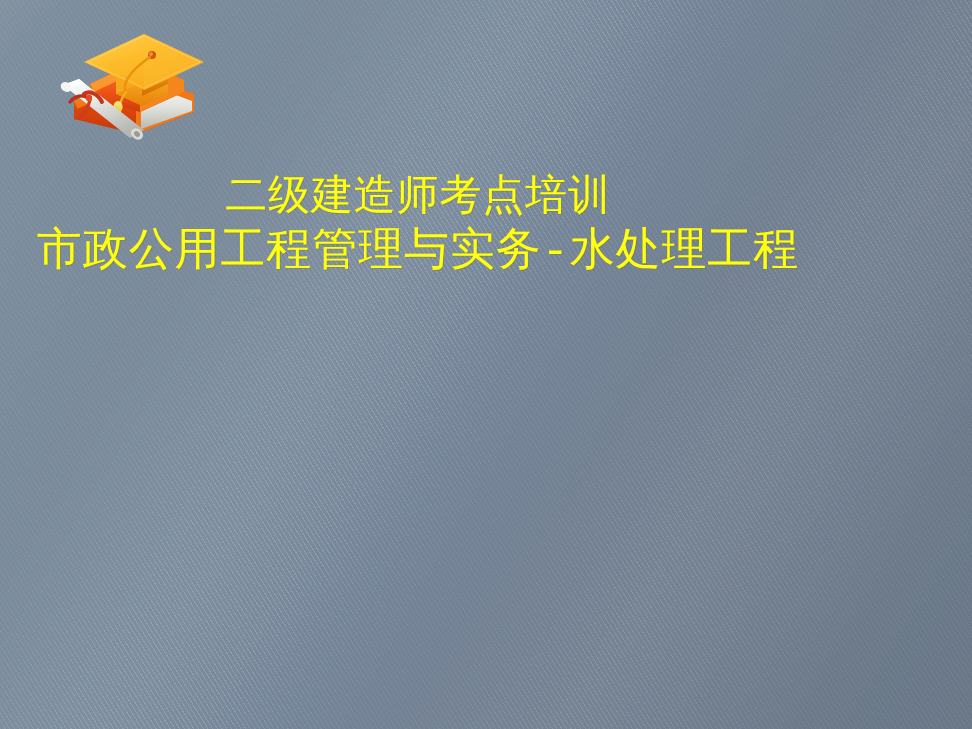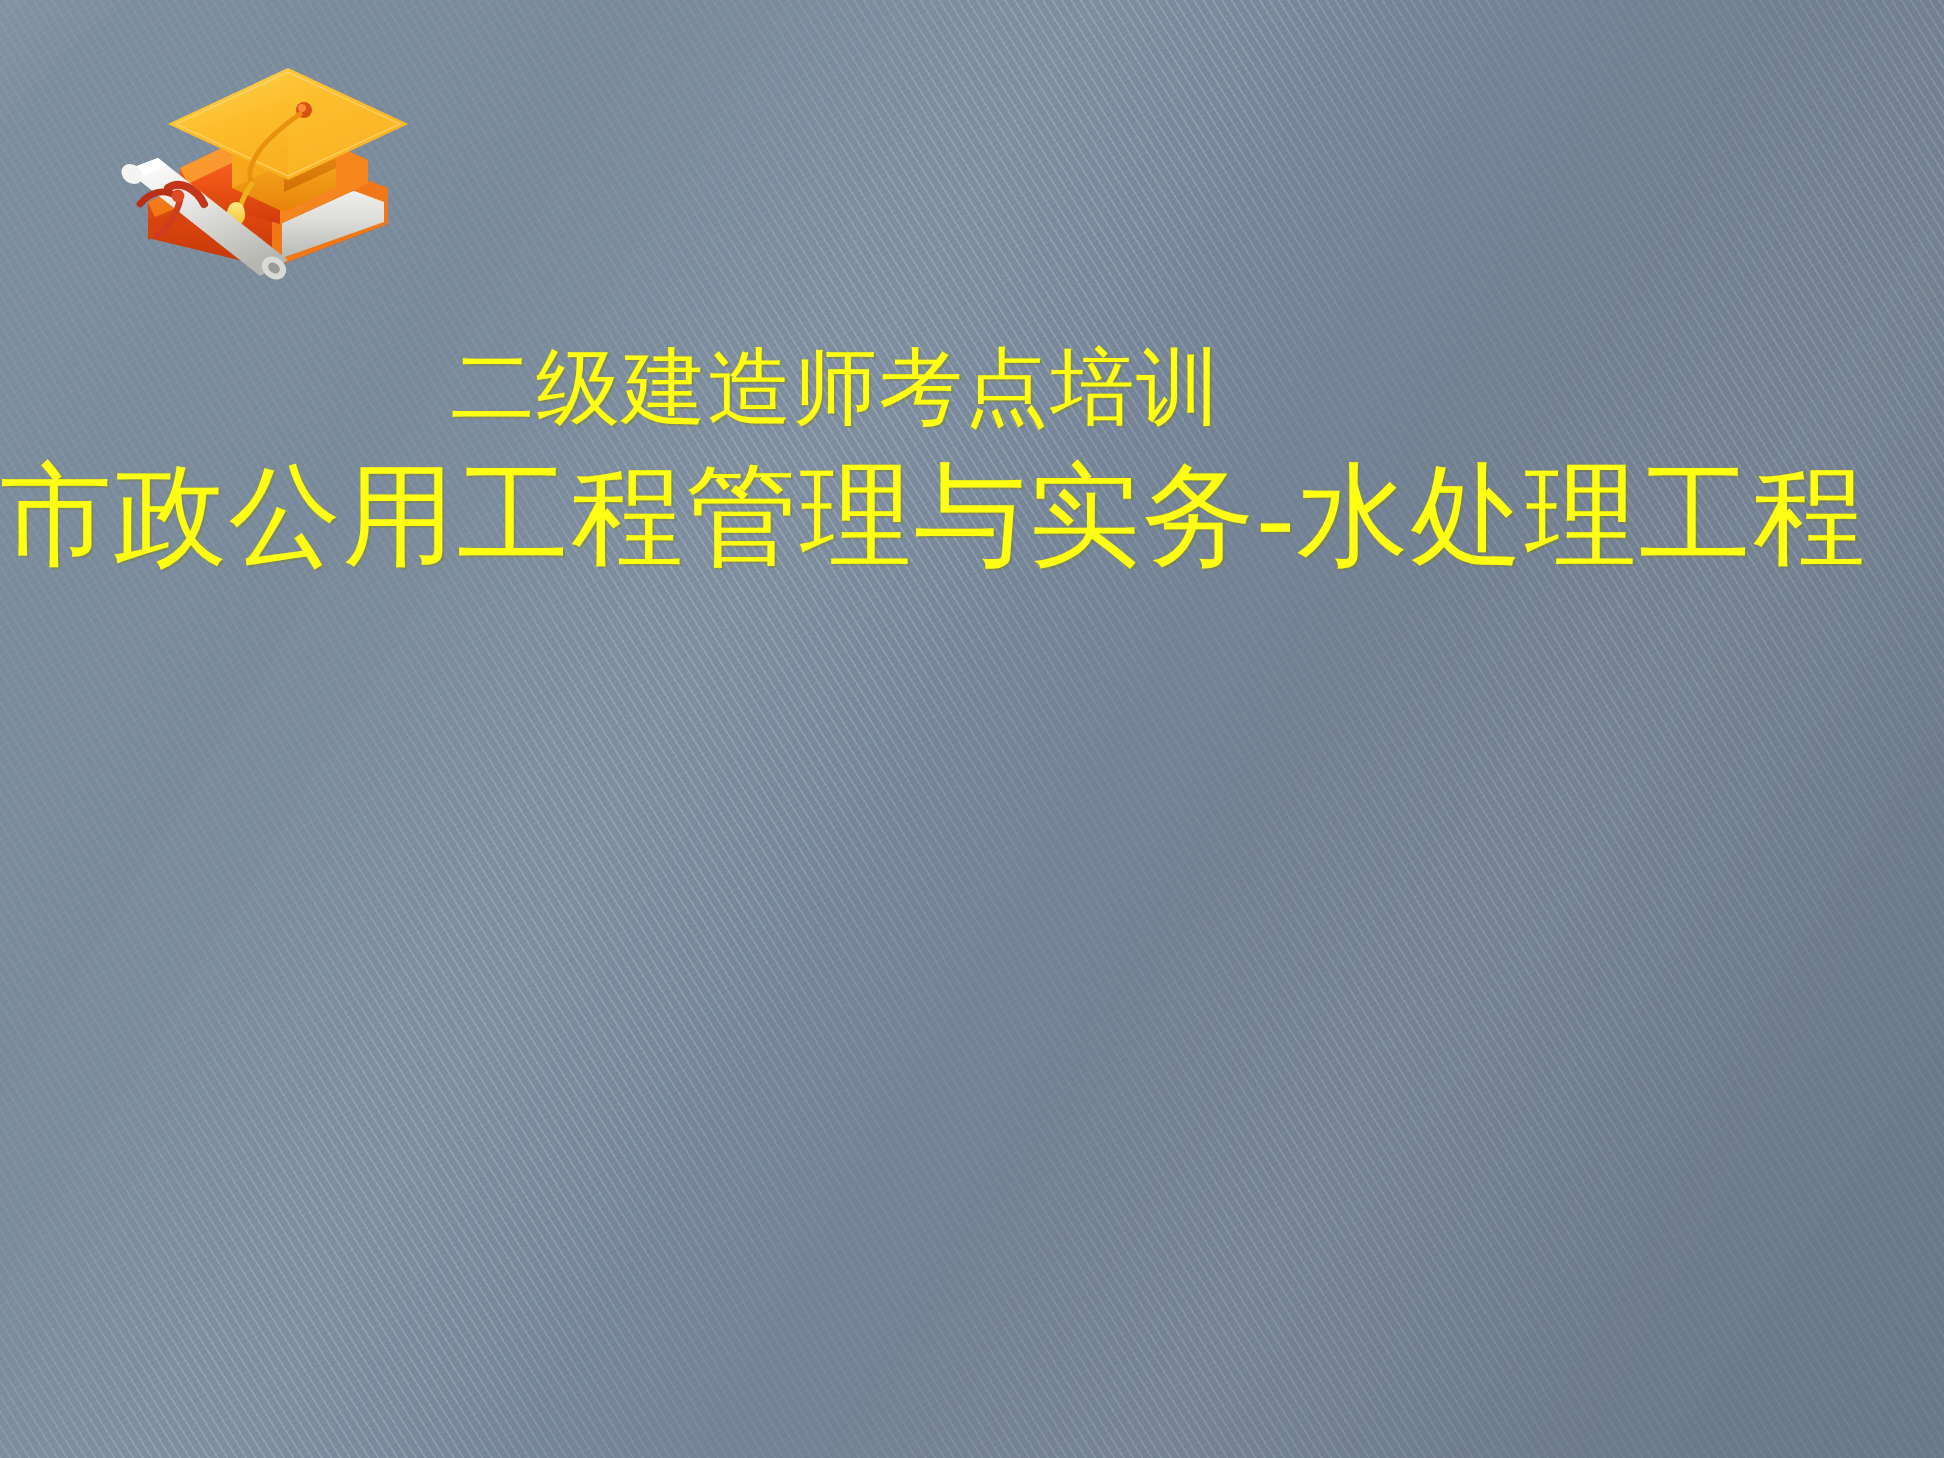--- a/index.html
+++ b/index.html
@@ -181,21 +181,21 @@
     color: #ffff14;
     font-weight: 400;
     letter-spacing: 0.02em;
     line-height: 1.2;
     white-space: nowrap;
     text-shadow:
       0 0 1px rgba(160,160,0,0.55),
       1px 1px 0 rgba(120,115,0,0.25);
   }
   .title-line.l1 { font-size: 42px; margin-bottom: 6px; }
-  .title-line.l2 { font-size: 56px; }
+  .title-line.l2 { font-size: 45px; font-family: Liberation Mono, monospace; }
 </style>
 </head>
 <body>
 
 <div id="slide">
 
   <div class="bg-base"></div>
   <div class="bg-sweeps"></div>
   <div class="bg-arc a1"></div>
   <div class="bg-arc a2"></div>

